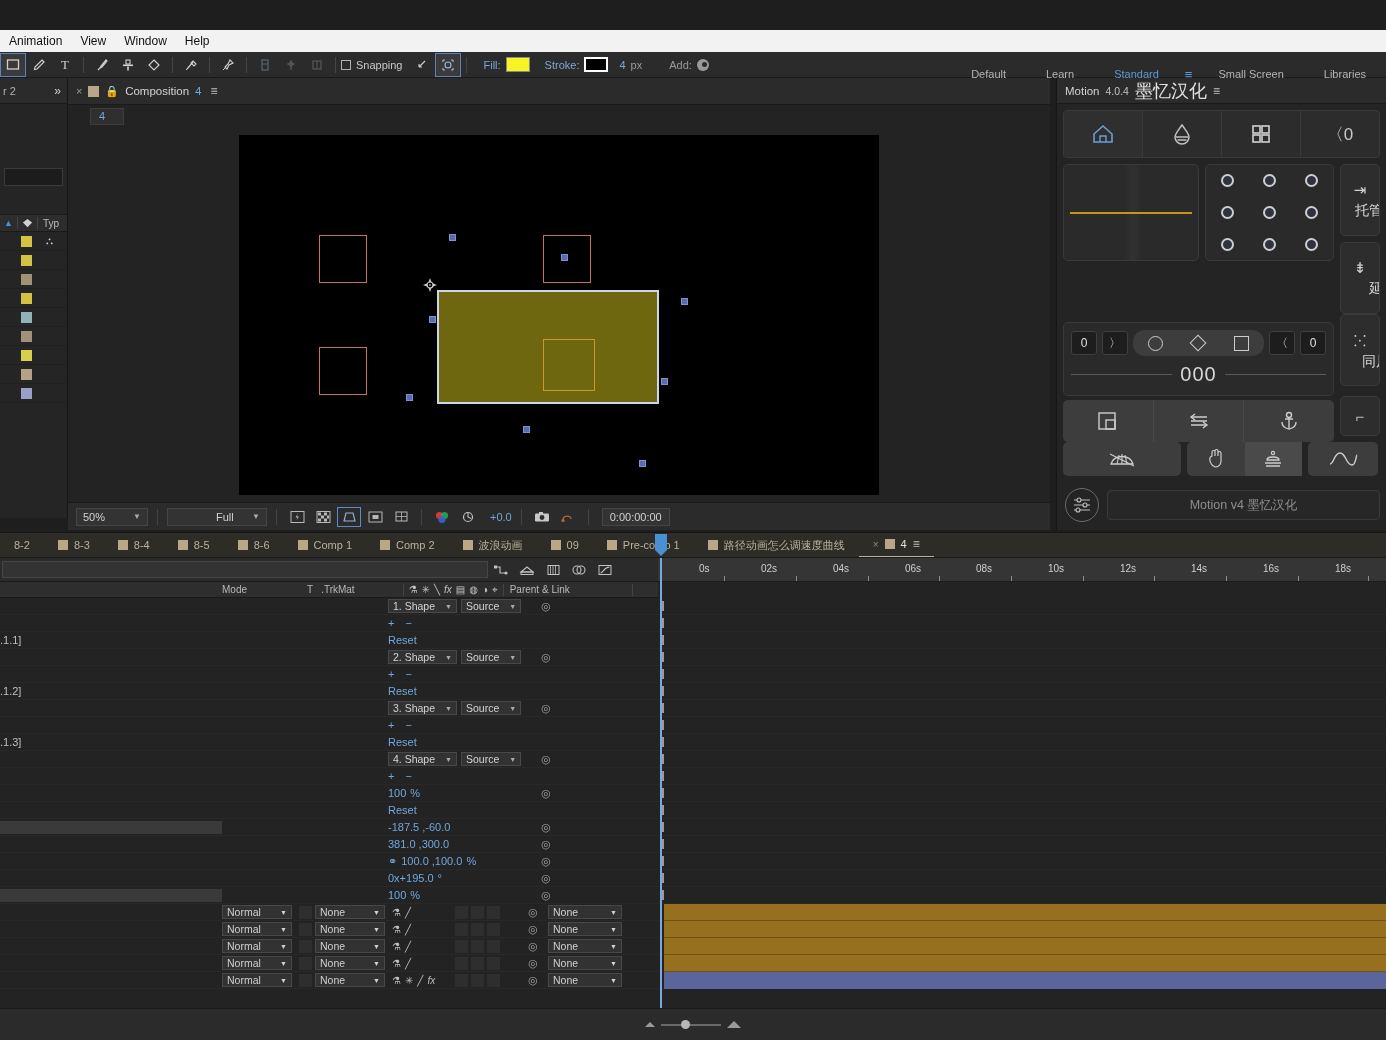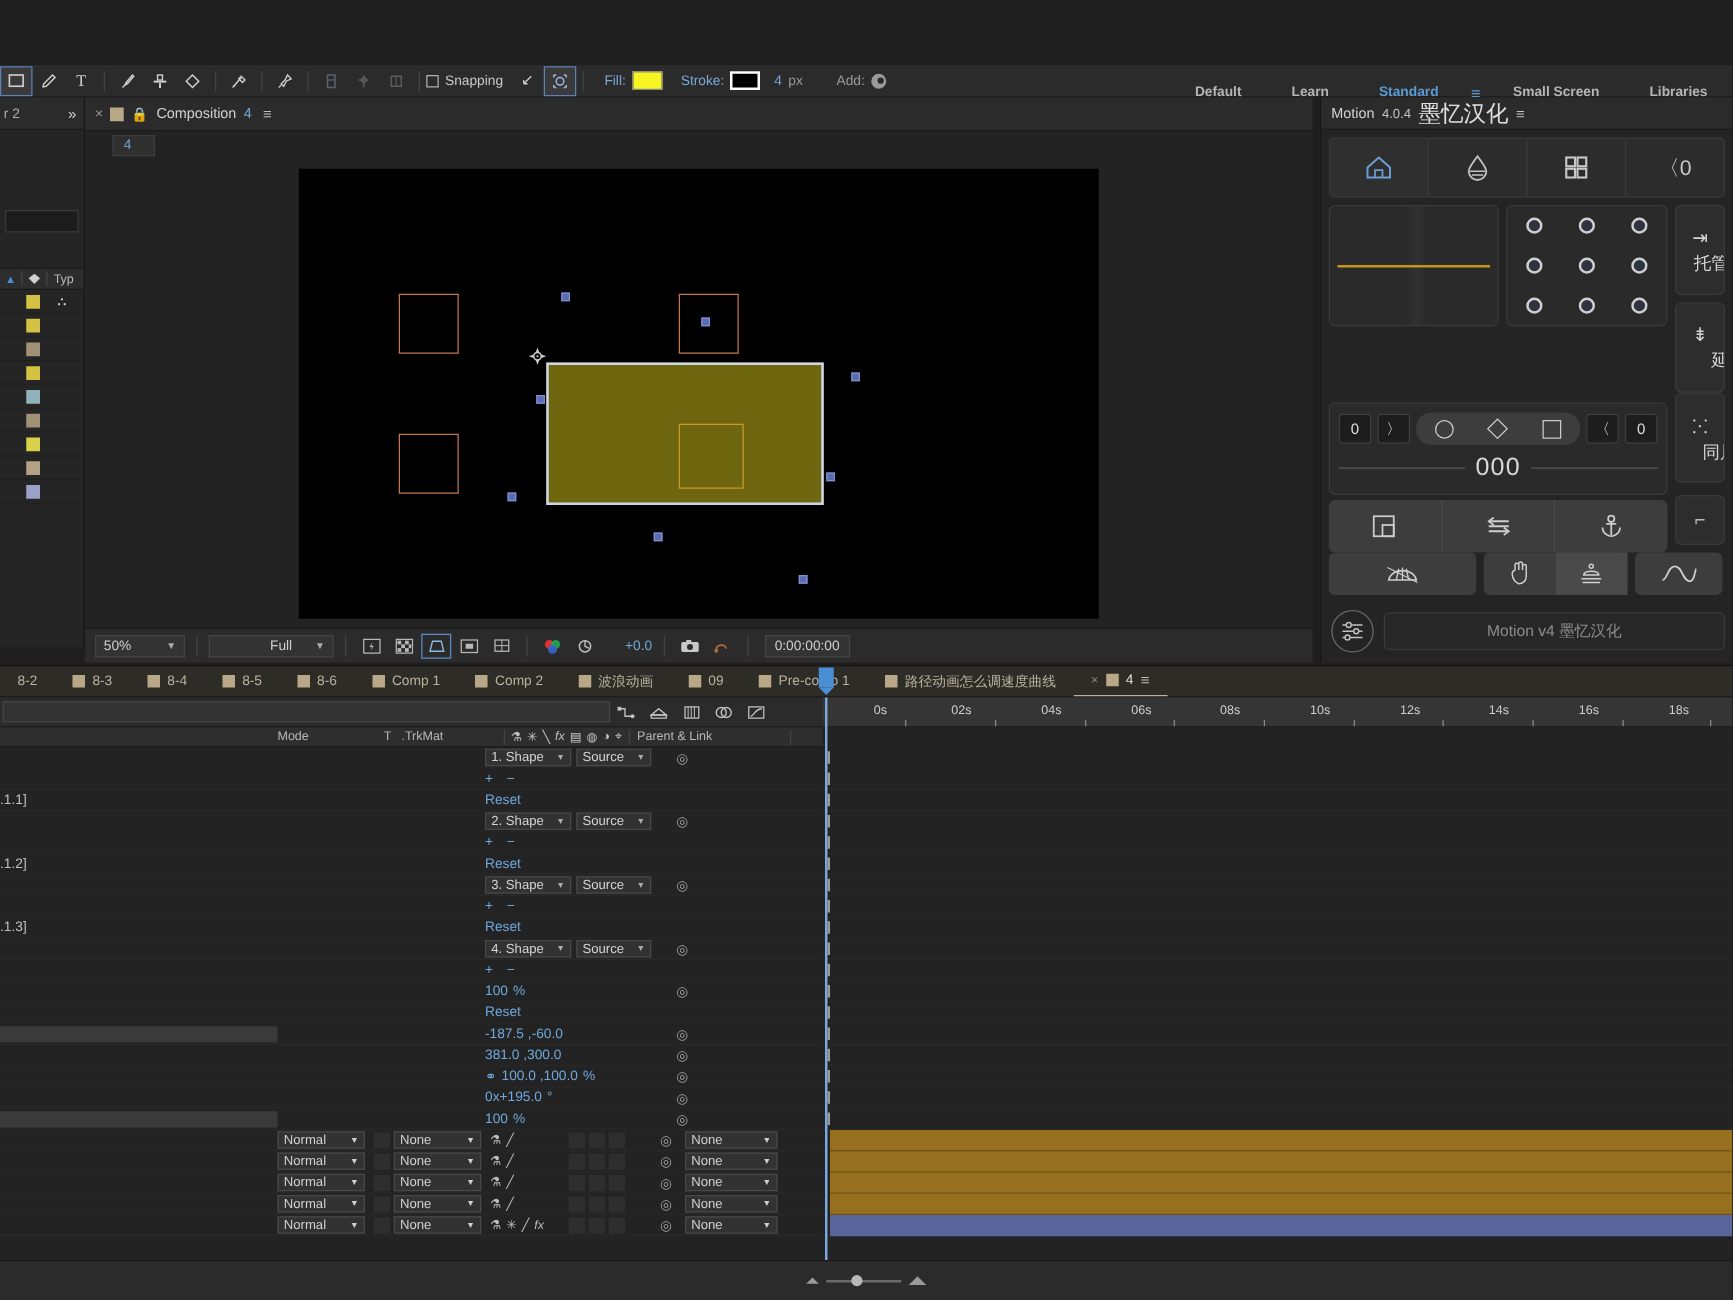--- a/index.html
+++ b/index.html
@@ -67,21 +67,21 @@
   .px-val { color: #7ba7d7; font-size: 11px; }
   .px-unit { color: #999; font-size: 11px; }
   .add-dot {
     width: 12px; height: 12px; border-radius: 50%;
     background: #9a9a9a; display: inline-flex; align-items: center;
     justify-content: center;
   }
   .add-dot::after { content: ''; width:5px; height:5px; background:#2b2b2b; border-radius:50%;
                     margin-left:3px; }
   .ws-area { position: absolute; right: 0; top: 0; height: 44px;
-             display: flex; align-items: center; font-weight: bold; }
+             display: flex; align-items: center; }
   .ws-item { padding: 0 20px; font-size: 11px; color: #b5b5b5; line-height: 26px; cursor: default; }
   .ws-item.active { color: #5b9bd5; }
   .ws-burger { color: #5b9bd5; font-size: 13px; padding: 0 6px; cursor: default; }
 
   
   .leftstrip {
     position: absolute; left: 0; top: 78px; width: 68px; height: 440px;
     background: #252525; border-right: 1px solid #161616;
   }
   .ls-tabrow {
@@ -165,21 +165,21 @@
     padding: 0 6px; min-width: 72px; justify-content: space-between;
   }
   .cb-select.wide { min-width: 100px; padding-left: 48px; }
   .cb-caret { font-size: 8px; color: #aaa; margin-left: 8px; }
   .cb-sep { width: 1px; height: 16px; background: #444; margin: 0 5px; }
   .cb-btn {
     width: 22px; height: 18px; display: flex; align-items: center;
     justify-content: center; cursor: default;
   }
   .cb-btn.act { outline: 1px solid #5b8cc8; }
-  .cb-val { color: #6fa8dc; font-size: 11px; margin-left: 17px; text-align: center; }
+  .cb-val { color: #6fa8dc; font-size: 11px; margin-left: 7px; text-align: center; }
   .cb-time {
     color: #d0d0d0; font-size: 11px; background: #333; border: 1px solid #454545;
     padding: 2px 7px; margin-left: 4px;
   }
 
   
   .motion {
     position: absolute; left: 1056px; top: 78px; width: 330px; height: 452px;
     background: #242424; border-left: 1px solid #161616;
   }
@@ -442,20 +442,26 @@
          border-right: 7px solid transparent; border-bottom: 7px solid #9a9a9a; }
   .tri.sm { border-left-width: 5px; border-right-width: 5px; border-bottom-width: 5px; }
   svg { display: block; }
 </style>
 </head>
 <body>
 
 <div class="app">
 
 
+  <div class="menubar">
+    <div class="mi">Animation</div>
+    <div class="mi">View</div>
+    <div class="mi">Window</div>
+    <div class="mi">Help</div>
+  </div>
 
   <div class="toolbar">
     <div class="tool act">
       <svg width="14" height="14" viewBox="0 0 14 14">
           <rect x="1.5" y="2" width="11" height="9" fill="none" stroke="#cfcfcf" stroke-width="1.3"></rect>
         </svg>
     </div>
     <div class="tool">
       <svg width="14" height="14" viewBox="0 0 14 14">
           <path d="M10 2 L12 4 L5 11 L2.5 11.5 L3 9 Z" fill="none" stroke="#cfcfcf" stroke-width="1.2"></path>

